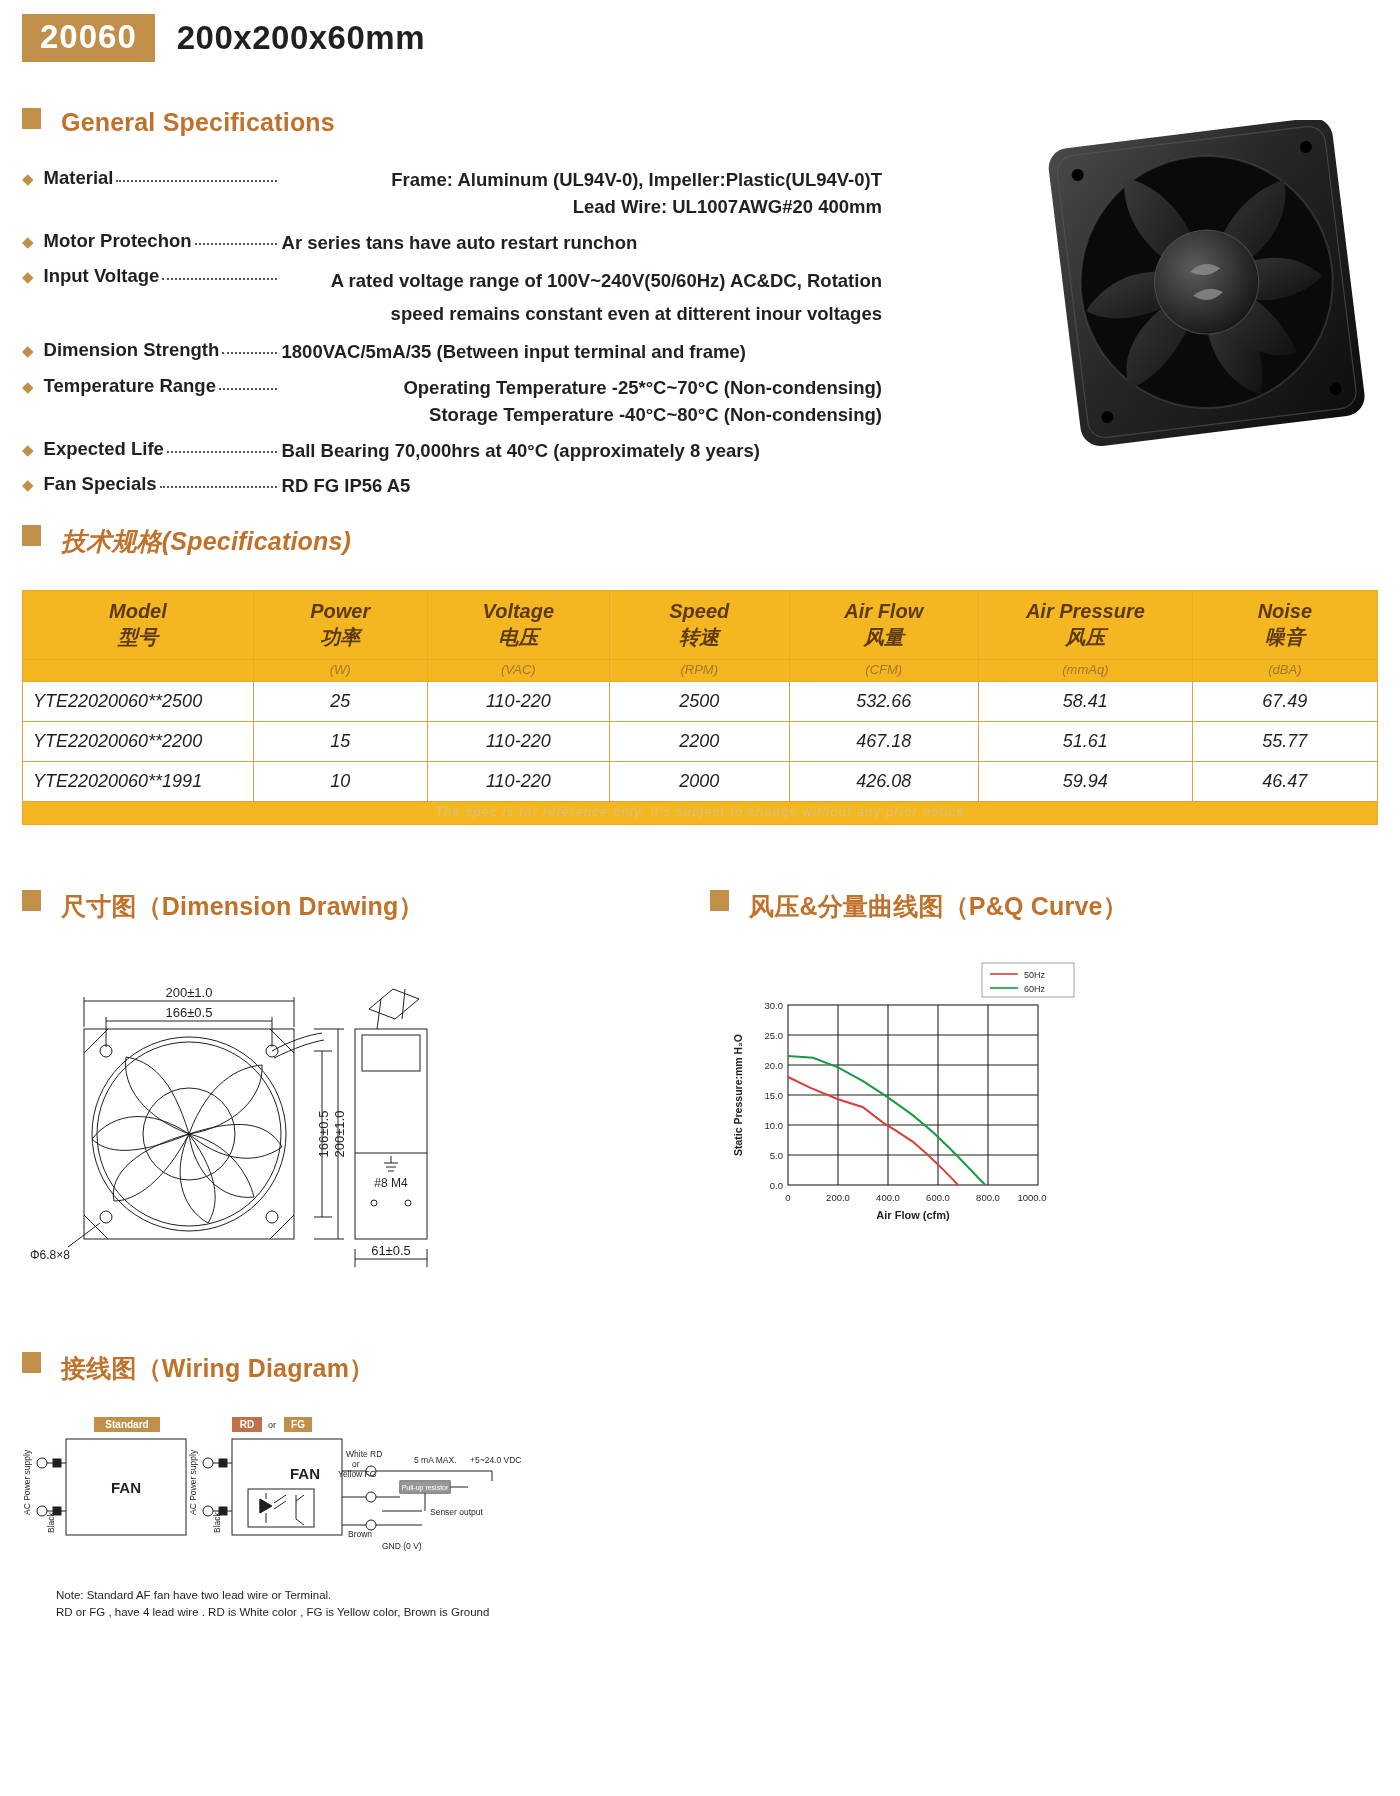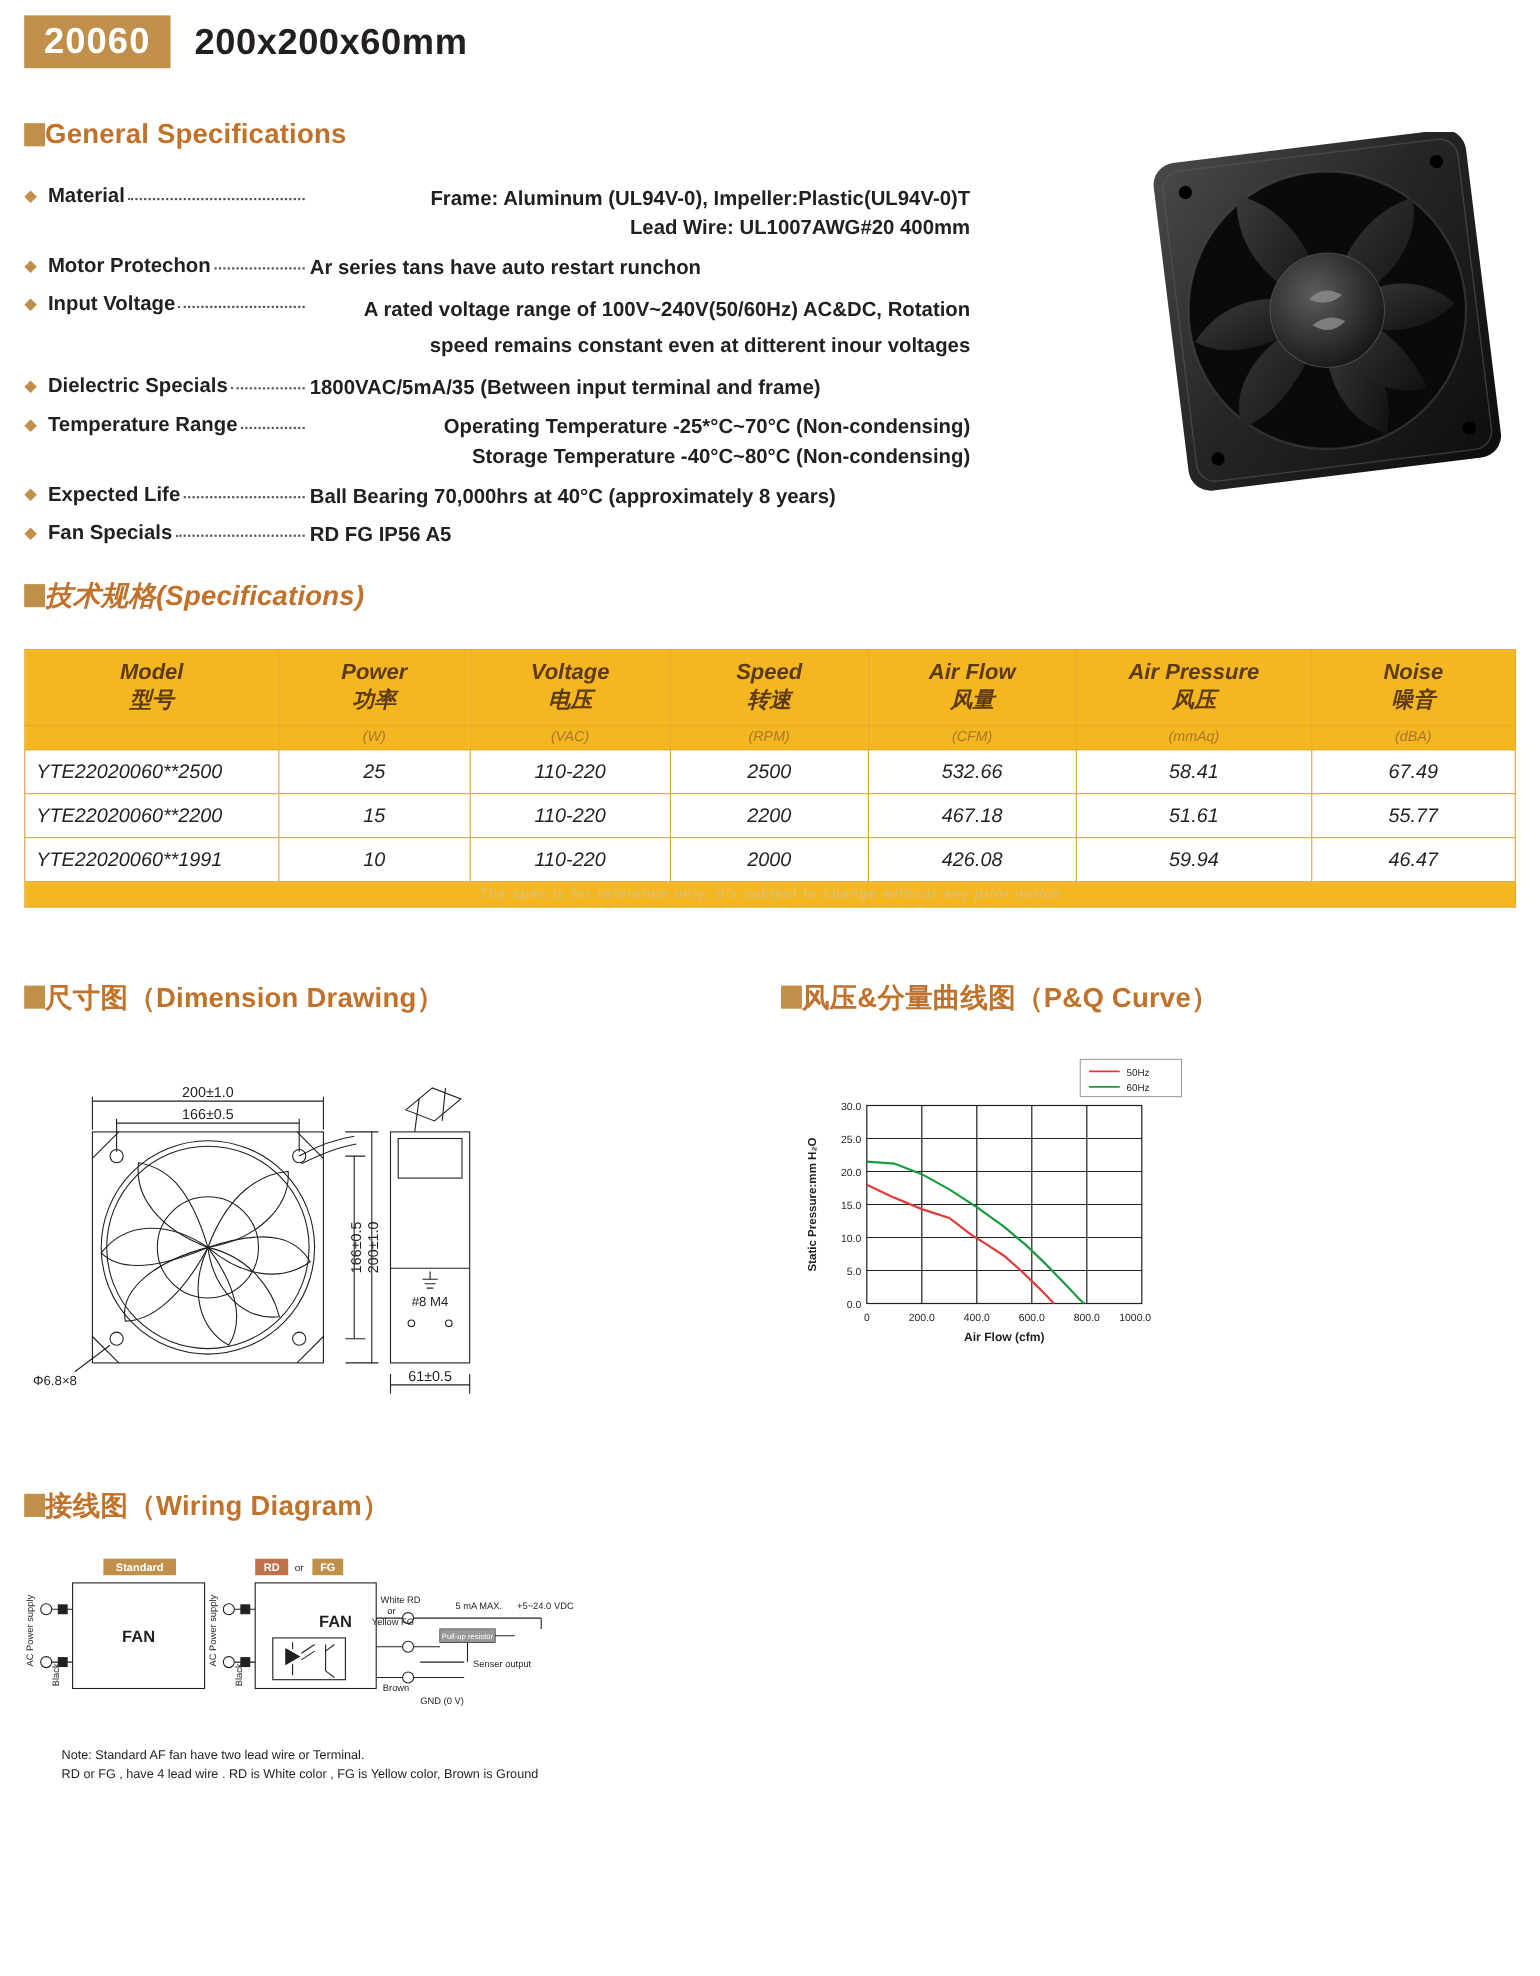--- a/index.html
+++ b/index.html
@@ -34,22 +34,21 @@
     font-size: 33px;
     font-weight: bold;
     color: #231f20;
     margin-left: 22px;
     letter-spacing: 0.5px;
   }
 
   
   .section-head {
     display: flex;
-    align-items: center;
-    gap: 0;
+    gap: 20px;
     margin: 0;
   }
   .section-mark {
     width: 19px;
     height: 21px;
     background: #c0904b;
     display: inline-block;
     flex: 0 0 auto;
   }
   .section-title {
@@ -218,21 +217,21 @@
       </span>
       <span class="spec-value loose">
         <span class="sub">A rated voltage range of 100V~240V(50/60Hz) AC&amp;DC, Rotation</span>
         <span class="sub">speed remains constant even at ditterent inour voltages</span>
       </span>
     </div>
 
     <div class="spec-row">
       <span class="diamond">◆</span>
       <span class="spec-label-wrap">
-        <span class="spec-label">Dielectric Specials</span>
+        <span class="spec-label">Dimension Strength</span>
         <span class="spec-dots"></span>
       </span>
       <span class="spec-value">1800VAC/5mA/35 (Between input terminal and frame)</span>
     </div>
 
     <div class="spec-row">
       <span class="diamond">◆</span>
       <span class="spec-label-wrap">
         <span class="spec-label">Temperature Range</span>
         <span class="spec-dots"></span>

